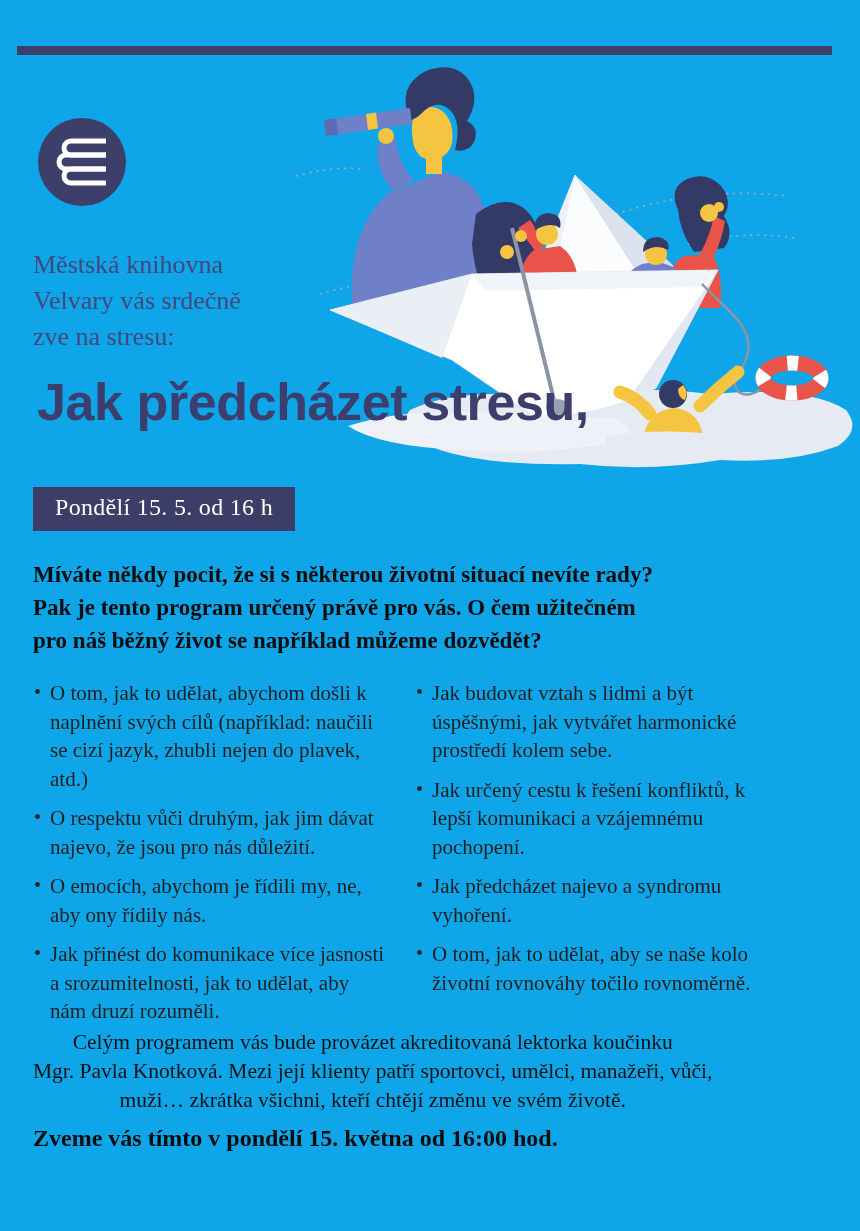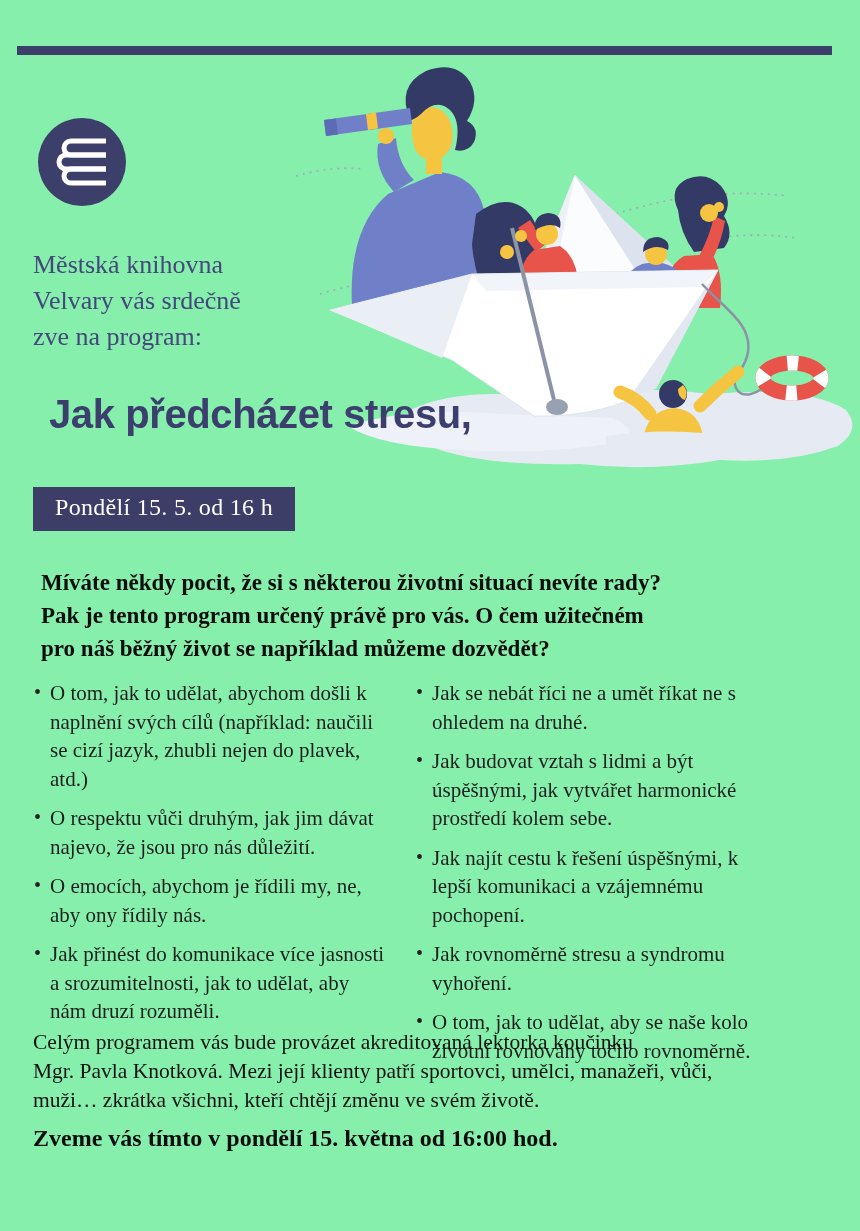--- a/index.html
+++ b/index.html
@@ -9,54 +9,54 @@
     --invite:#44477b;
     --periwinkle:#6f80c8;
     --periwinkle-dk:#5c6cb4;
     --yellow:#f5c542;
     --red:#e8544a;
     --hair:#333a66;
     --paper-shade:#e6eaf3;
   }
   html,body{margin:0;padding:0;background:#fff;}
   .poster{
-    position:relative;width:860px;height:1231px;background:#86efac;overflow:hidden;
+    position:relative;width:860px;height:1231px;background:#0ea5e9;overflow:hidden;
     font-family:"Liberation Serif",serif;color:#1f1f1f;
   }
   .top-bar{position:absolute;left:17px;top:46px;width:815px;height:9px;background:var(--navy);}
   .logo{
     position:absolute;left:38px;top:118px;width:88px;height:88px;border-radius:50%;
     background:var(--navy);display:flex;align-items:center;justify-content:center;
   }
   .illustration{position:absolute;left:290px;top:58px;width:570px;height:415px;z-index:1;}
   .invite{
     position:absolute;left:33px;top:247px;font-size:26px;line-height:36px;color:var(--invite);z-index:2;
   }
   .blk{display:block;}
   .title{
-    position:absolute;left:33px;top:372px;margin:16px;z-index:3;
-    font-family:"Liberation Sans",sans-serif;font-weight:700;font-size:40px;line-height:52px;
+    position:absolute;left:33px;top:372px;margin:4px;z-index:3;
+    font-family:"Liberation Sans",sans-serif;font-weight:700;font-size:52px;line-height:52px;
     color:var(--title);letter-spacing:-0.4px;white-space:nowrap;
   }
   .badge{
     position:absolute;left:33px;top:487px;z-index:3;background:var(--badge);color:#fff;
     font-family:Liberation Serif, serif;font-size:24px;font-weight:500;
     padding:7px 22px 10px 22px;letter-spacing:0.3px;
   }
   .intro{
-    position:absolute;left:33px;top:558px;margin:8px;z-index:2;
+    position:absolute;left:33px;top:558px;margin:0;z-index:2;
     font-weight:700;font-size:23px;line-height:33px;color:#0d0d0d;
   }
   .columns{position:absolute;left:33px;top:679px;width:776px;display:flex;column-gap:28px;z-index:2;}
   ul.col{list-style:none;margin:0;padding:0;width:354px;font-size:21px;line-height:28.5px;color:#1f1f1f;}
   ul.col li{position:relative;padding-left:17px;margin-bottom:11px;}
   ul.col li::before{content:"\2022";position:absolute;left:1px;top:-1px;font-size:20px;color:#1f1f1f;}
   .lecturer{
     position:absolute;left:33px;top:1028px;margin:0;z-index:2;
-    font-size:21.5px;line-height:29px;color:#121212;
+    font-size:21.5px;line-height:29px;color:#121212;text-align:center;
   }
   .lecturer strong{font-weight:400;}
   .closing{
     position:absolute;left:33px;top:1121px;margin:0;z-index:2;
     font-weight:700;font-size:24px;line-height:34px;color:#0d0d0d;
   }
 </style>
 </head>
 <body>
 
@@ -164,21 +164,21 @@
       <path d="M352 386 Q 356 352 384 350 Q 412 352 414 386 Z" fill="#f5c542"></path>
       <circle cx="383" cy="336" r="14" fill="#333a66"></circle>
       <path d="M393 327 Q 399 333 395 342 Q 388 340 388 331 Z" fill="#f5c542"></path>
       <path d="M316 378 Q 384 368 454 380 L 454 398 Q 384 406 316 398 Z" fill="#e6eaf3"></path>
     </g>
   </svg>
 
   <div class="invite">
     <span class="blk">Městská knihovna</span>
     <span class="blk">Velvary vás srdečně</span>
-    <span class="blk">zve na program:</span>
+    <span class="blk">zve na stresu:</span>
   </div>
 
   <h1 class="title">
     <span class="blk">Jak předcházet stresu,</span>
   </h1>
 
   <div class="badge">Pondělí 15. 5. od 16 h</div>
 
   <p class="intro">
     <span class="blk">Míváte někdy pocit, že si s některou životní situací nevíte rady?</span>
@@ -187,24 +187,23 @@
   </p>
 
   <div class="columns">
     <ul class="col">
       <li><span>O tom, jak to udělat, abychom došli k naplnění svých cílů (například: naučili se cizí jazyk, zhubli nejen do plavek, atd.)</span></li>
       <li><span>O respektu vůči druhým, jak jim dávat najevo, že jsou pro nás důležití.</span></li>
       <li><span>O emocích, abychom je řídili my, ne, aby ony řídily nás.</span></li>
       <li><span>Jak přinést do komunikace více jasnosti a srozumitelnosti, jak to udělat, aby nám druzí rozuměli.</span></li>
     </ul>
     <ul class="col">
-      <li><span>Jak se nebát říci ne a umět říkat ne s ohledem na druhé.</span></li>
       <li><span>Jak budovat vztah s lidmi a být úspěšnými, jak vytvářet harmonické prostředí kolem sebe.</span></li>
-      <li><span>Jak najít cestu k řešení úspěšnými, k lepší komunikaci a vzájemnému pochopení.</span></li>
-      <li><span>Jak rovnoměrně stresu a syndromu vyhoření.</span></li>
+      <li><span>Jak určený cestu k řešení konfliktů, k lepší komunikaci a vzájemnému pochopení.</span></li>
+      <li><span>Jak předcházet najevo a syndromu vyhoření.</span></li>
       <li><span>O tom, jak to udělat, aby se naše kolo životní rovnováhy točilo rovnoměrně.</span></li>
     </ul>
   </div>
 
   <p class="lecturer">
     <span class="blk">Celým programem vás bude provázet akreditovaná lektorka koučinku</span>
     <span class="blk"><strong>Mgr. Pavla Knotková.</strong><span> Mezi její klienty patří sportovci, umělci, manažeři, vůči,</span></span>
     <span class="blk">muži… zkrátka všichni, kteří chtějí změnu ve svém životě.</span>
   </p>
 

